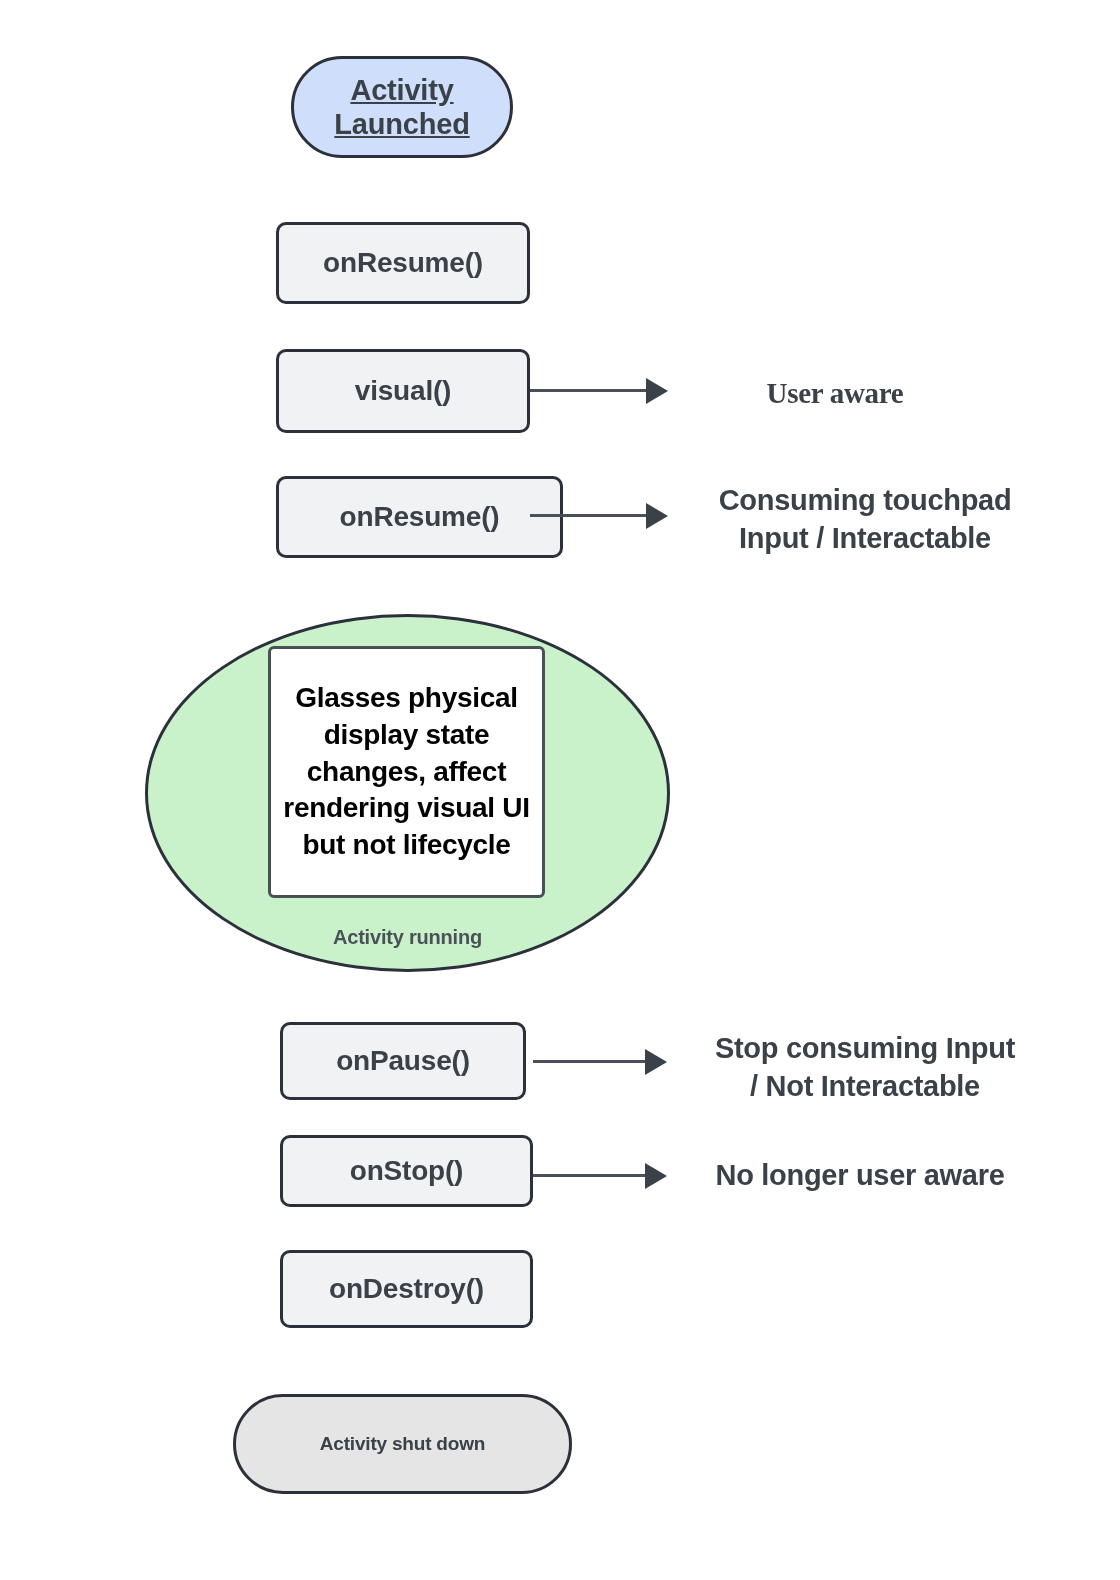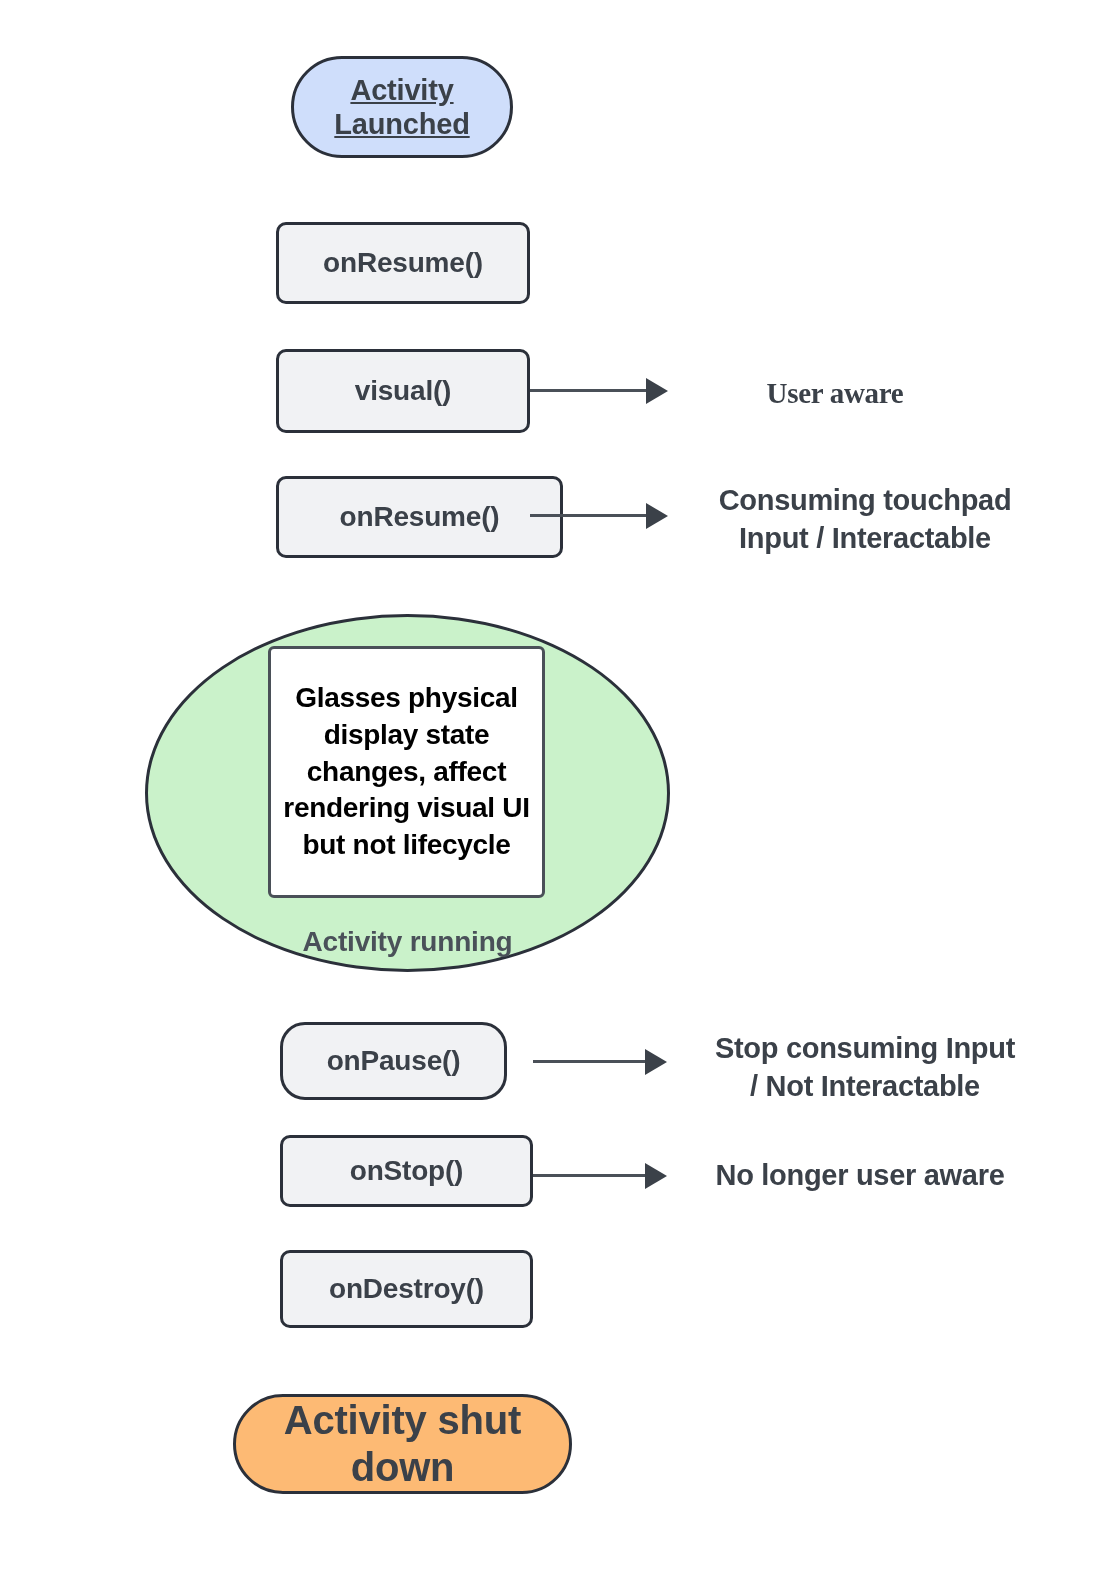--- a/index.html
+++ b/index.html
@@ -37,22 +37,22 @@
     border: 3px solid #2b303a;
     border-radius: 999px;
   }
   .pill.launched {
     background: #cfdefb;
     font-size: 29px;
     letter-spacing: -0.2px;
     text-decoration: underline;
   }
   .pill.shutdown {
-    background: #fdba74;
-    font-size: 40px;
+    background: #e5e5e5;
+    font-size: 19px;
     letter-spacing: -0.2px;
   }
 
   
   .callback {
     background: #f1f2f4;
     border: 3px solid #2b303a;
     border-radius: 10px;
     font-size: 28px;
     letter-spacing: -0.2px;
@@ -63,21 +63,21 @@
     position: absolute;
     box-sizing: border-box;
     background: #caf2ca;
     border: 3px solid #2b303a;
     border-radius: 50%;
   }
   .ellipse-label {
     position: absolute;
     text-align: center;
     font-weight: bold;
-    font-size: 28px;
+    font-size: 20px;
     color: #4a5159;
     letter-spacing: -0.2px;
   }
   .note-box {
     position: absolute;
     box-sizing: border-box;
     background: #ffffff;
     border: 3px solid #4a5058;
     border-radius: 6px;
     display: flex;
@@ -156,21 +156,21 @@
   </div>
 
   <div class="ellipse" style="left:145px; top:614px; width:525px; height:358px;"></div>
   <div class="note-box" style="left:268px; top:646px; width:277px; height:252px;">
     <span>Glasses physical display state changes, affect rendering visual UI but not lifecycle</span>
   </div>
   <div class="ellipse-label" style="left:145px; top:926px; width:525px;">
     <span>Activity running</span>
   </div>
 
-  <div class="node callback" style="left:280px; top:1022px; width:227px; height:78px;border-radius:25px;">
+  <div class="node callback" style="left:280px; top:1022px; width:246px; height:78px;">
     <span>onPause()</span>
   </div>
   <div class="arrow" style="left:533px; top:1060px; width:114px;"></div>
   <div class="side-label" style="left:690px; top:1030px; width:350px;">
     <span>Stop consuming Input</span><br>
     <span>/ Not Interactable</span>
   </div>
 
   <div class="node callback" style="left:280px; top:1135px; width:253px; height:72px;">
     <span>onStop()</span>

